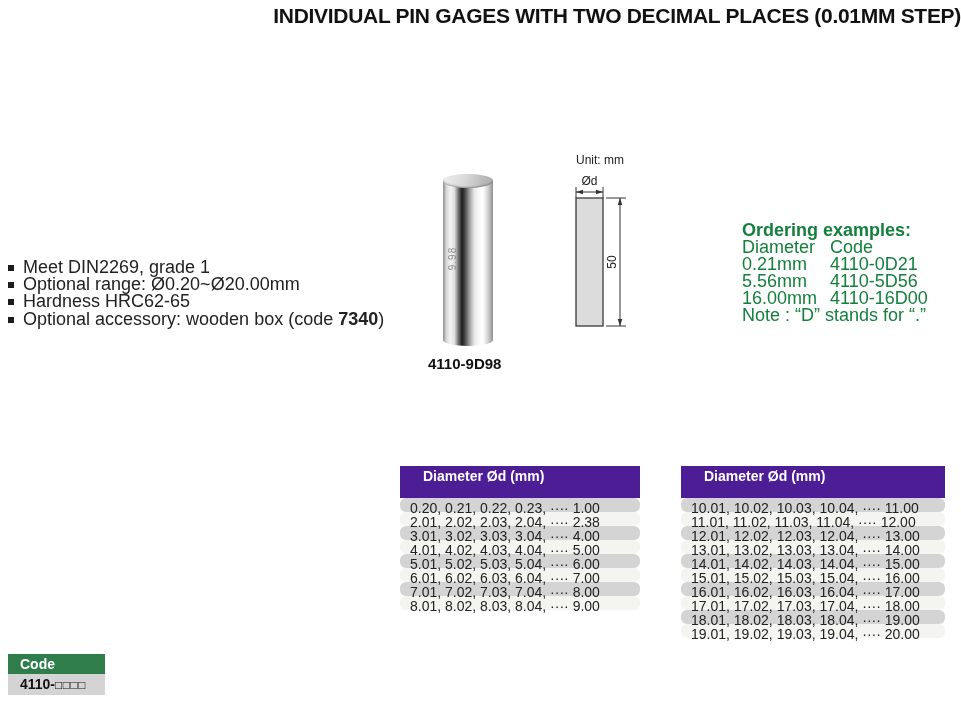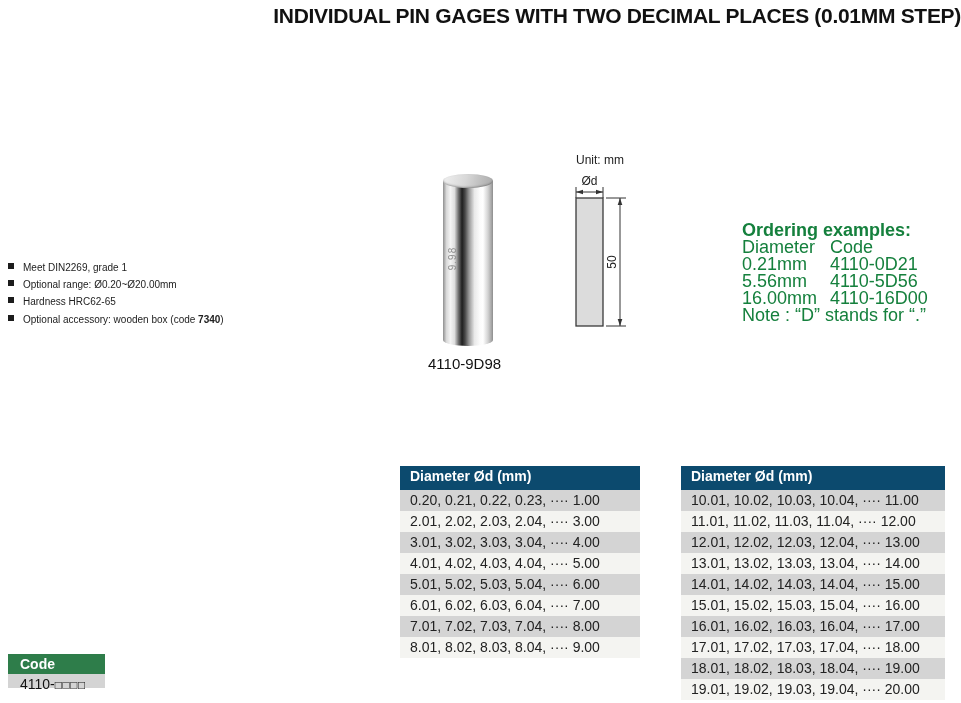--- a/index.html
+++ b/index.html
@@ -7,21 +7,21 @@
     position:relative;width:961px;height:703px;background:#ffffff;overflow:hidden;
     font-family:"Liberation Sans", sans-serif;color:#1a1a1a;
   }
   .title{
     position:absolute;top:4px;left:200px;width:761px;text-align:right;
     font-size:21px;font-weight:bold;letter-spacing:-0.3px;color:#111;white-space:nowrap;
   }
   
   .features{
     position:absolute;left:8px;top:259px;margin:0;padding:0;list-style:none;
-    font-size:10px;line-height:17.2px;color:#222;
+    font-size:18px;line-height:17.2px;color:#222;
   }
   .features li{white-space:nowrap;}
   .features li::before{
     content:"";display:inline-block;width:6px;height:6px;background:#1c1c1c;
     margin-right:9px;vertical-align:2px;
   }
   .features b{font-weight:bold;}
   
   .cyl-wrap{position:absolute;left:443px;top:174px;width:50px;height:172px;}
   .cyl-body{
@@ -33,50 +33,50 @@
   }
   .cyl-top{
     position:absolute;left:0;top:0;width:50px;height:14px;border-radius:50%;
     background:linear-gradient(105deg,#f0f0f0 0%,#d8d8d8 45%,#bdbdbd 75%,#ababab 100%);
     box-shadow:inset 0 -1px 2px rgba(0,0,0,.3);z-index:2;
   }
   .marking{
     position:absolute;left:-2px;top:72px;transform:rotate(-90deg);
     font-size:10px;color:#8e8e8e;letter-spacing:1px;z-index:3;
   }
-  .caption{position:absolute;left:428px;top:355px;font-size:15px;font-weight:normal;color:#111;}
+  .caption{position:absolute;left:428px;top:355px;font-size:15px;font-weight:bold;color:#111;}
   
   .diagram{position:absolute;left:556px;top:148px;}
   .diagram text{font-family:"Liberation Sans",sans-serif;fill:#222;}
   
   .ordering{position:absolute;left:714px;top:222px;font-size:18px;line-height:17px;color:#15803d;margin-left:28px;}
   .ord-heading{font-weight:bold;}
   .ord-row{display:flex;}
   .ord-c1{width:88px;flex:none;}
   
   .dtable{position:absolute;top:466px;font-size:14px;}
   .dtable-left{left:400px;width:240px;}
   .dtable-right{left:681px;width:264px;}
   .dt-header{
-    background:#0c4a6e;color:#ffffff;font-weight:bold;height:24px;line-height:21px;
-    padding-left:10px;box-sizing:border-box;
+    background:#4c1d95;color:#ffffff;font-weight:bold;height:32px;line-height:21px;
+    padding-left:23px;box-sizing:border-box;
   }
-  .dt-row{height:21px;line-height:21px;padding-left:10px;box-sizing:border-box;
-    color:#222;white-space:nowrap;}
+  .dt-row{height:14px;line-height:21px;padding-left:10px;box-sizing:border-box;
+    color:#222;white-space:nowrap;border-radius:6px;}
   .dt-body .dt-row:nth-child(odd){background:#d4d4d4;}
   .dt-body .dt-row:nth-child(even){background:#f4f4f1;}
   
   .code-box{position:absolute;left:8px;top:654px;width:97px;font-size:14px;}
   .code-header{
     background:#2e7d4a;color:#fff;font-weight:bold;height:20px;line-height:20px;
     padding-left:12px;box-sizing:border-box;
   }
   .code-value{
-    background:#d4d4d4;height:14px;line-height:21px;padding-left:12px;
-    box-sizing:border-box;font-weight:normal;color:#111;
+    background:#d4d4d4;height:21px;line-height:21px;padding-left:12px;
+    box-sizing:border-box;font-weight:bold;color:#111;
   }
   .code-boxes{font-size:12px;letter-spacing:0.5px;}
 </style>
 </head>
 <body>
 
 <div class="page">
 
   <div class="title">INDIVIDUAL PIN GAGES WITH TWO DECIMAL PLACES (0.01MM STEP)</div>
 
@@ -135,21 +135,21 @@
           <span>4110-16D00</span>
         </div>
       </div>
     <div class="ord-note">Note : “D” stands for “.”</div>
   </div>
 
   <div class="dtable dtable-left">
     <div class="dt-header">Diameter Ød (mm)</div>
     <div class="dt-body">
         <div class="dt-row">0.20, 0.21, 0.22, 0.23, ···· 1.00</div>
-        <div class="dt-row">2.01, 2.02, 2.03, 2.04, ···· 3.00</div>
+        <div class="dt-row">2.01, 2.02, 2.03, 2.04, ···· 2.38</div>
         <div class="dt-row">3.01, 3.02, 3.03, 3.04, ···· 4.00</div>
         <div class="dt-row">4.01, 4.02, 4.03, 4.04, ···· 5.00</div>
         <div class="dt-row">5.01, 5.02, 5.03, 5.04, ···· 6.00</div>
         <div class="dt-row">6.01, 6.02, 6.03, 6.04, ···· 7.00</div>
         <div class="dt-row">7.01, 7.02, 7.03, 7.04, ···· 8.00</div>
         <div class="dt-row">8.01, 8.02, 8.03, 8.04, ···· 9.00</div>
       </div>
   </div>
 
   <div class="dtable dtable-right">

